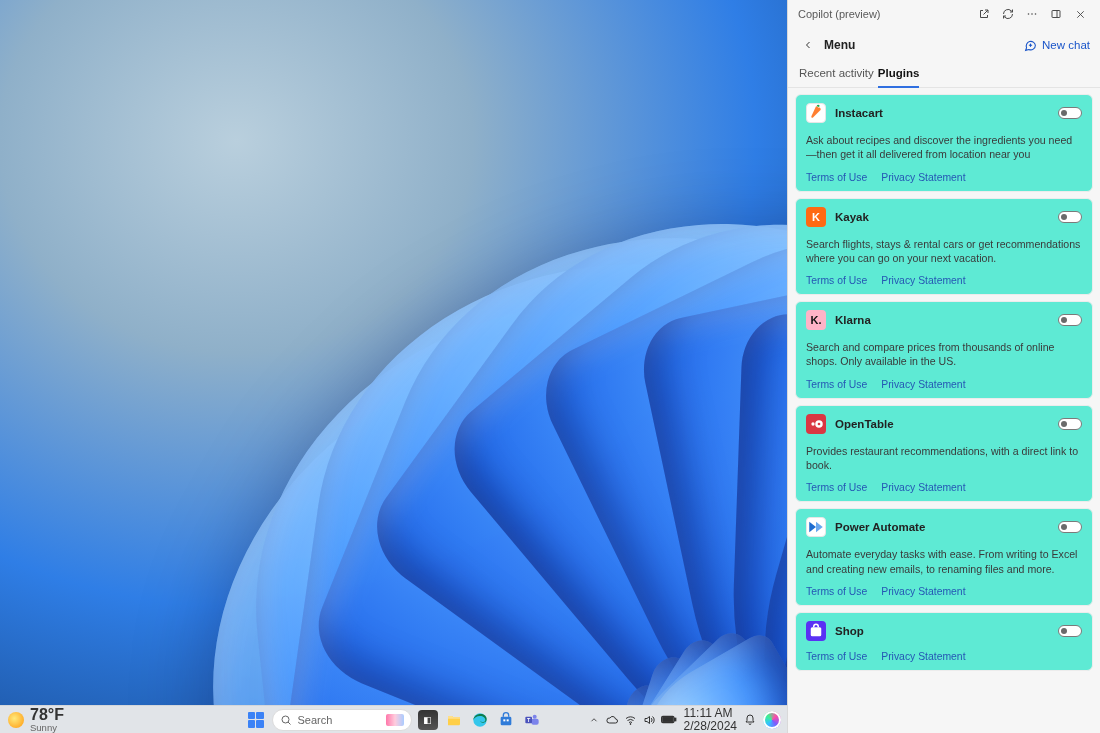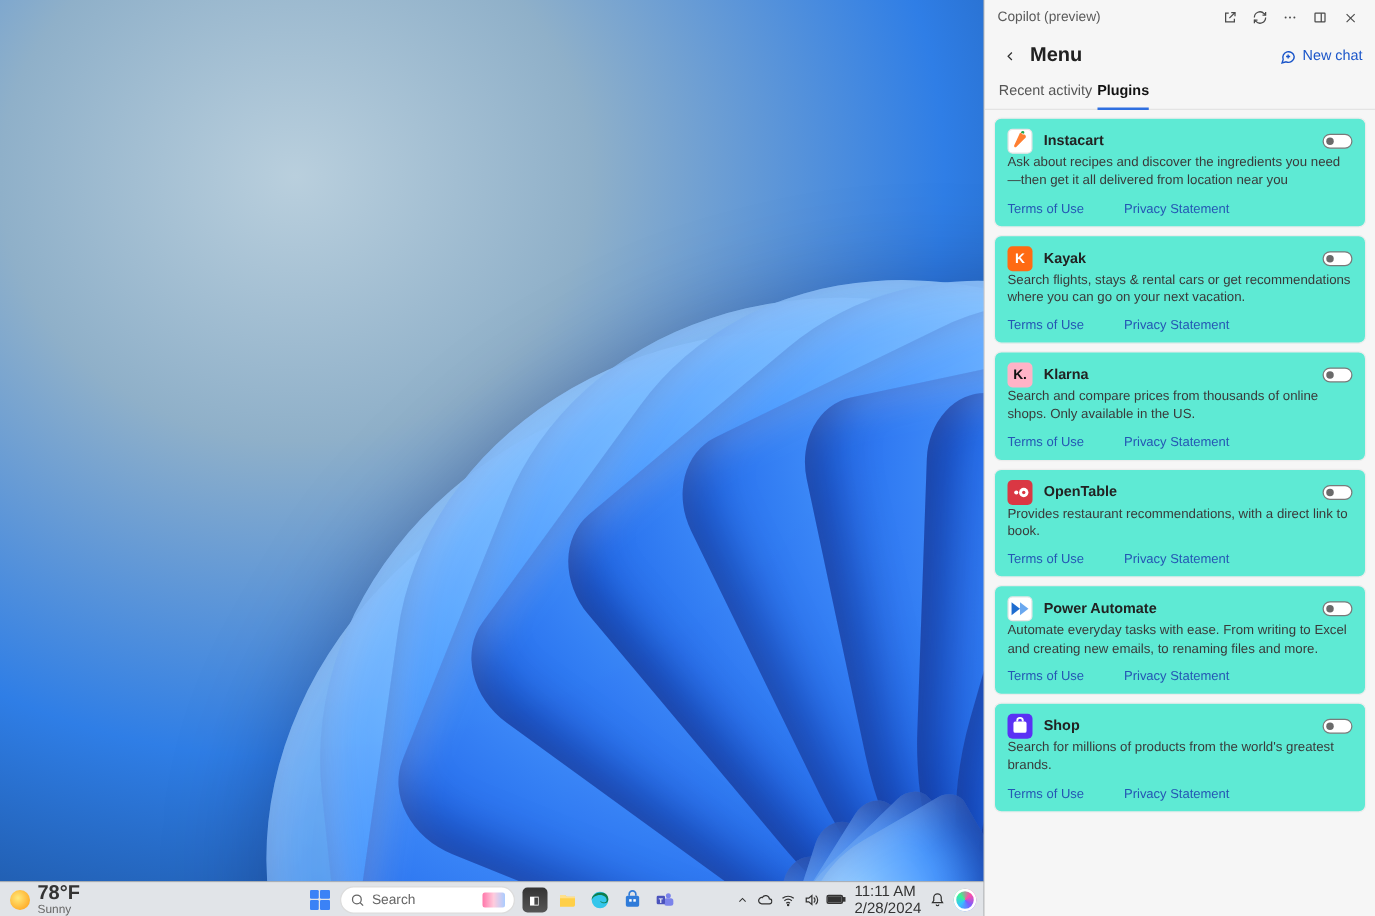--- a/index.html
+++ b/index.html
@@ -33,21 +33,21 @@
   .sp-titlebar .tbtn {
     width: 24px; height: 22px; display:flex; align-items:center; justify-content:center;
     color:#4a4a4a; cursor:pointer; border-radius:3px;
   }
 
   .sp-subhead {
     display:flex; align-items:center; height:34px; padding:0 10px;
     font-size:12px; color:#222;
   }
   .sp-subhead .back { width:20px; height:20px; display:flex; align-items:center; justify-content:center; cursor:pointer; color:#333; border-radius:4px; }
-  .sp-subhead .menu-lbl { font-weight:600; font-size:16px; margin-left:6px; }
+  .sp-subhead .menu-lbl { font-weight:600; font-size:12px; margin-left:6px; }
   .sp-subhead .spacer { flex:1; }
   .sp-subhead .newchat { display:flex; align-items:center; gap:5px; color:#1a55c9; font-size:11.5px; cursor:pointer; }
 
   .tabs {
     display:flex; gap:4px; padding:0 11px; font-size:11.5px; color:#555;
     border-bottom:1px solid #e4e4e4;
   }
   .tab { padding:5px 0 7px; cursor:pointer; }
   .tab.active { color:#111; border-bottom:2px solid #2f6fe0; font-weight:600; margin-bottom:-1px; }
 
@@ -60,22 +60,22 @@
   .picon { width:20px; height:20px; border-radius:4px; display:flex; align-items:center; justify-content:center; font-size:11px; font-weight:700; color:#fff; }
   .pname { font-size:11.5px; font-weight:600; color:#222; flex:1; }
   .toggle {
     position:relative; width:24px; height:12px; border-radius:7px; background:#fff;
     border:1px solid #7a7a7a; cursor:pointer;
   }
   .toggle::after{
     content:""; position:absolute; left:2px; top:2px; width:6px; height:6px; border-radius:50%;
     background:#6a6a6a;
   }
-  .pdesc { font-size:10.6px; color:#3a3a3a; line-height:1.35; }
-  .plinks { display:flex; gap:32px; margin-top:10px; }
+  .pdesc { font-size:10.6px; color:#3a3a3a; line-height:1.35; margin-top:10px; }
+  .plinks { display:flex; gap:14px; margin-top:10px; }
   .plinks a { font-size:10.4px; color:#2557b4; text-decoration:none; cursor:pointer; }
 
   .taskbar {
     position:absolute; left:0; bottom:0; width:787px; height:28px;
     background: rgba(243,246,251,.92);
     border-top:1px solid rgba(0,0,0,.06);
     display:flex; align-items:center;
     backdrop-filter: blur(6px);
   }
   .weather { display:flex; align-items:center; gap:6px; padding-left:8px; font-size:10px; color:#333; line-height:1; }
@@ -282,21 +282,20 @@
     <div class="card-head">
       <div class="picon" style="background:#5a31f4;">
             <svg width="18" height="18" viewBox="0 0 24 24">
               <path d="M7 7h10a2 2 0 0 1 2 2v8a2 2 0 0 1-2 2H7a2 2 0 0 1-2-2V9a2 2 0 0 1 2-2z" fill="#fff"></path>
               <path d="M9 7V6a3 3 0 0 1 6 0v1" stroke="#fff" stroke-width="2" fill="none"></path>
             </svg>
           </div>
       <div class="pname">Shop</div>
       <div class="toggle"></div>
     </div>
-    <div class="pdesc">Search for millions of products from the world's greatest brands.</div>
     <div class="plinks">
       <a>Terms of Use</a>
       <a>Privacy Statement</a>
     </div>
       </div>
     </div>
 </div>
 
 <div class="taskbar">
   <div class="weather">

